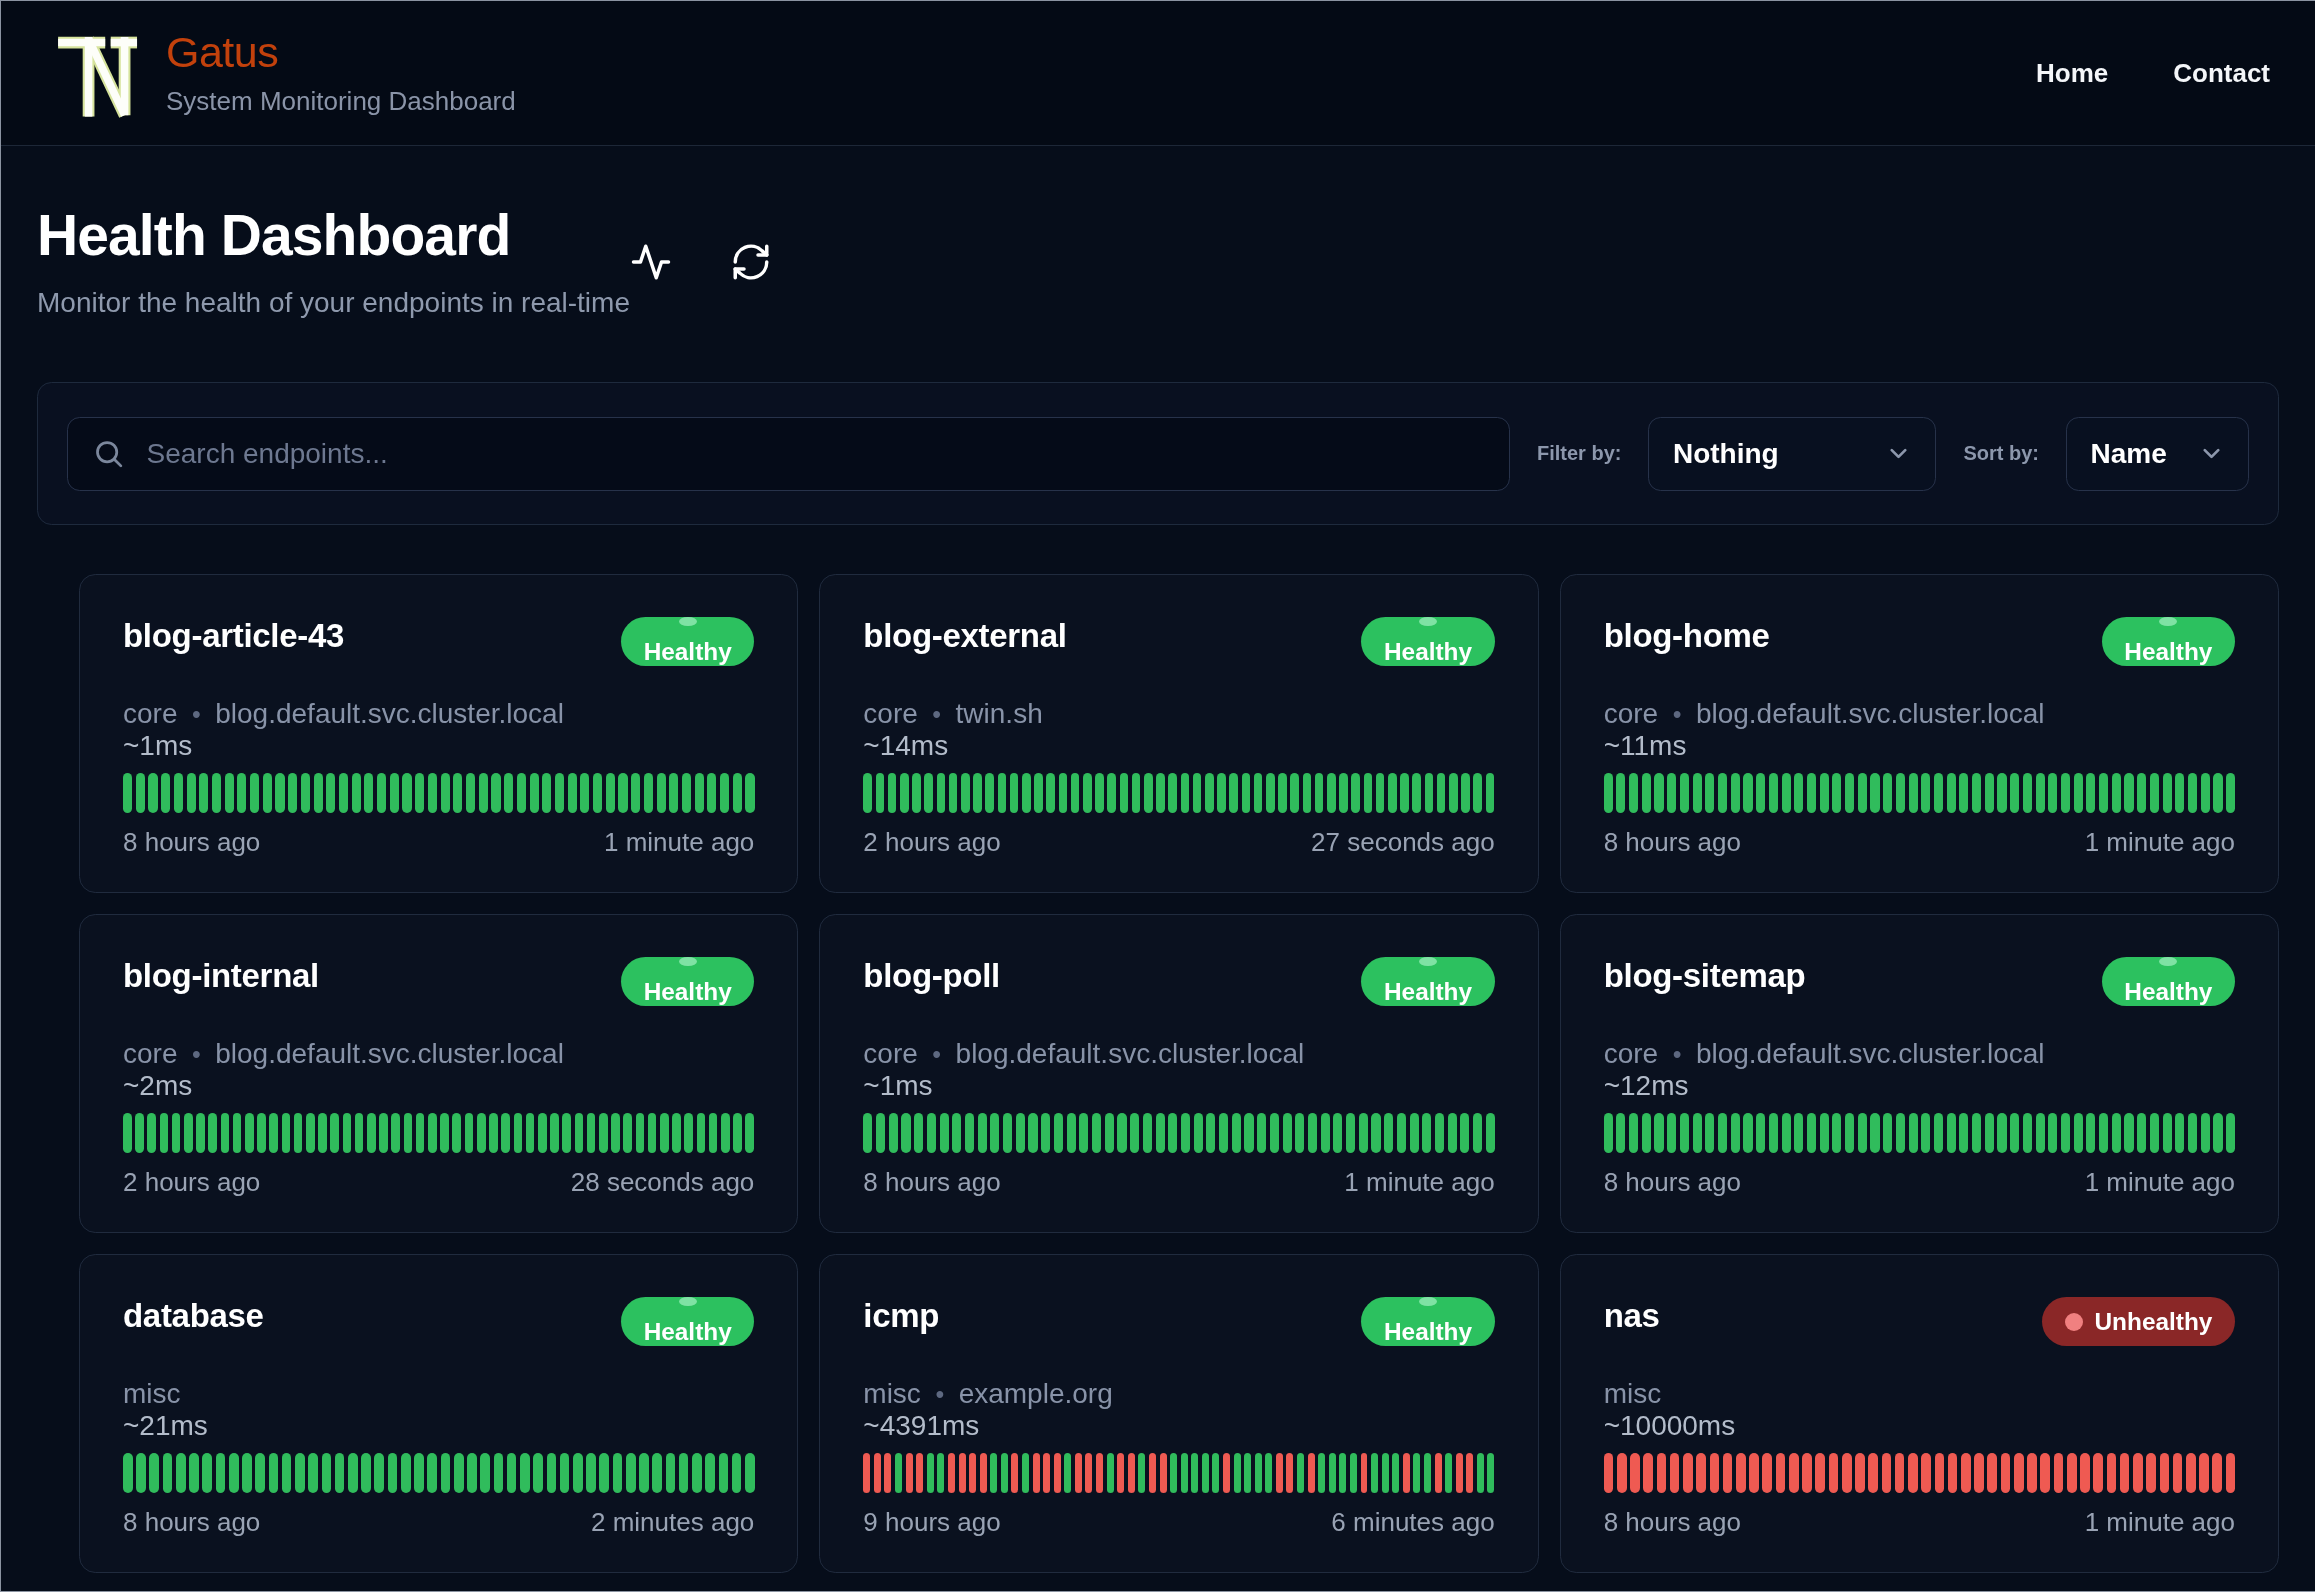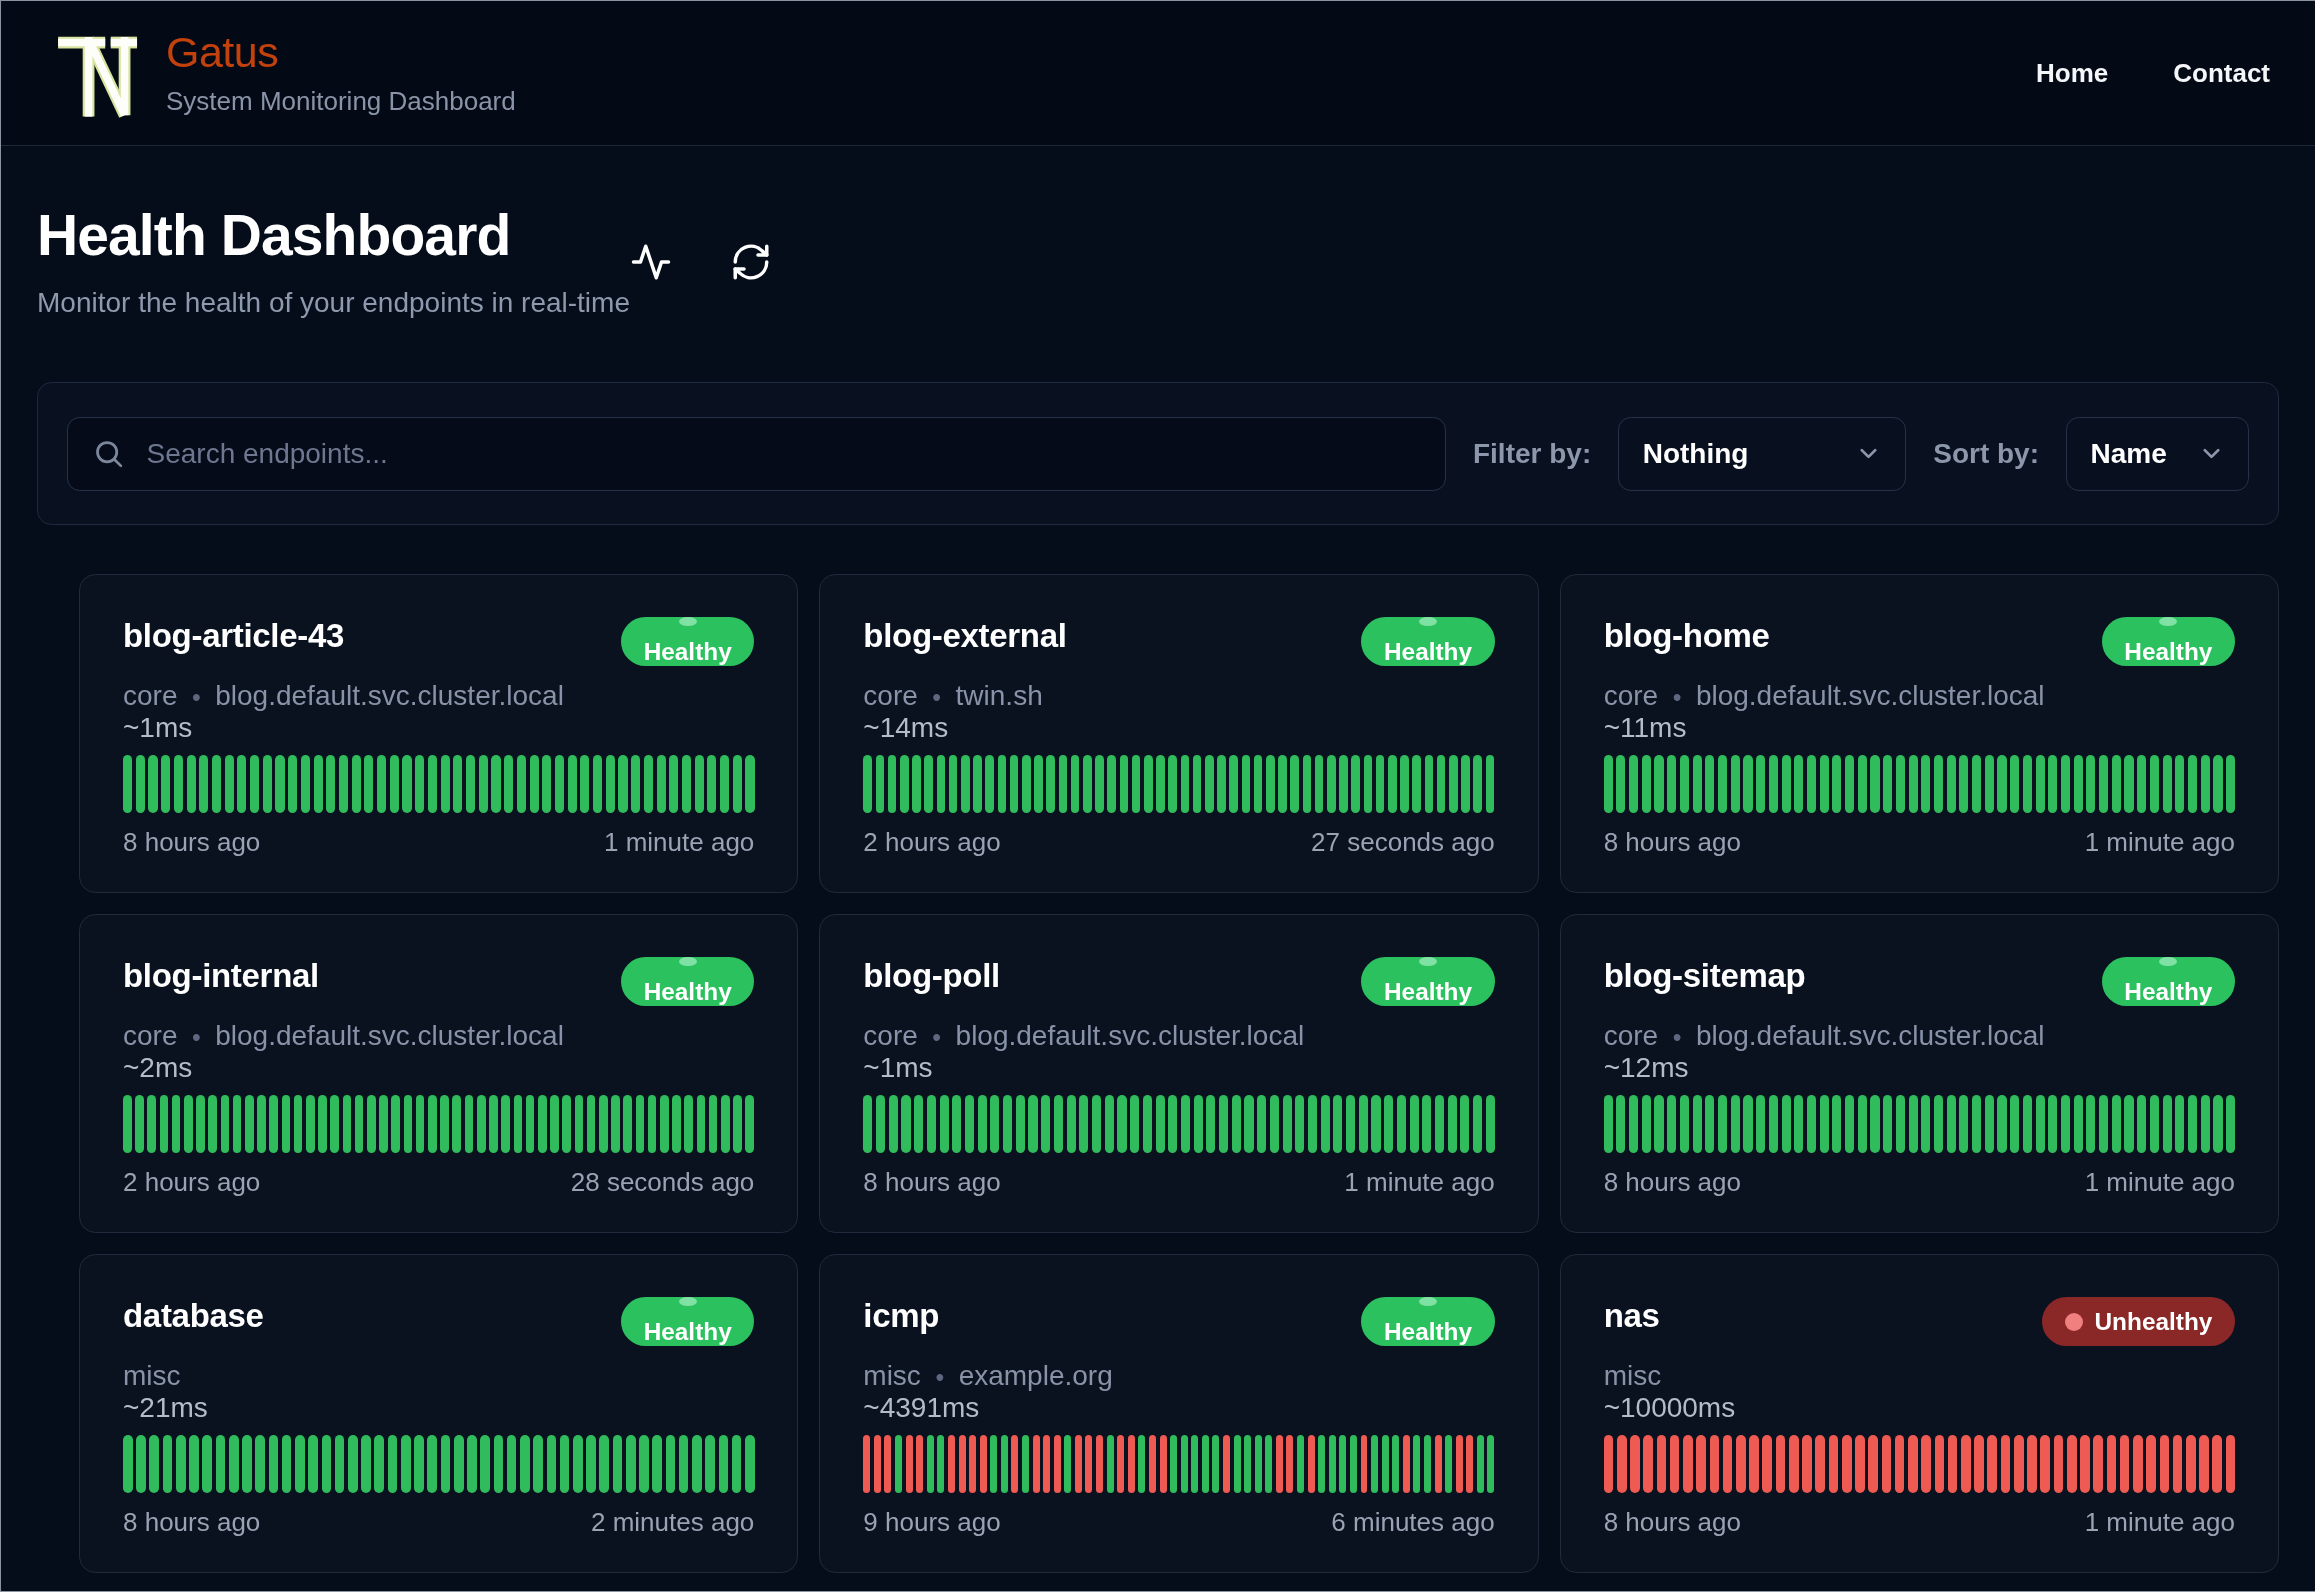--- a/index.html
+++ b/index.html
@@ -44,21 +44,21 @@
     flex:1; height:74px;
     background:#050b18; border:1.8px solid #27324a; border-radius:12.7px;
     display:flex; align-items:center; gap:20px; padding:0 23.5px;
   }
   .search-box svg { width:33px; height:33px; color:#7b879c; flex:none; }
   .search-input {
     flex:1; background:transparent; border:none; outline:none;
     color:#dde3ec; font-size:28px; font-family:"Liberation Sans", sans-serif;
   }
   .search-input::placeholder { color:#6d7890; }
-  .tb-label { color:#8c97ac; font-size:28px; font-weight:600; white-space:nowrap; }
+  .tb-label { color:#8c97ac; font-size:20px; font-weight:600; white-space:nowrap; }
   .select {
     height:74px; border:1.8px solid #27324a; border-radius:12.7px;
     display:flex; align-items:center; justify-content:space-between;
     padding:0 23.5px; cursor:pointer; background:#081020;
   }
   .select-value { color:#ffffff; font-size:28px; font-weight:600; }
   .select svg { width:27px; height:27px; color:#8c97ac; margin-left:22px; }
   .select.filter { width:288px; }
   .select.sort { width:183px; }
   
@@ -79,21 +79,21 @@
     display:flex; align-items:center; gap:11.8px;
     height:49px; padding:0 22.6px; border-radius:904px;
     font-size:24.4px; font-weight:700; color:#ffffff;
     flex:none;
   }
   .badge .dot { width:18px; height:18px; border-radius:50%; }
   .badge.healthy { background:#2cc15f;flex-direction:column; }
   .badge.healthy .dot { background:#7fe2a4; }
   .badge.unhealthy { background:#8a2727; }
   .badge.unhealthy .dot { background:#f08080; }
-  .card-group { margin-top:14px; color:#8893a8; font-size:28px; display:flex; align-items:flex-end; }
+  .card-group { margin-top:32px; color:#8893a8; font-size:28px; display:flex; align-items:center; }
   .group-dot { color:#5d6880; margin:0 14.5px; font-size:25px; }
   .resp { margin-top:auto; text-align:left; color:#b3bcca; font-size:28px; margin-bottom:11px; }
   .bars { height:107px; display:flex; gap:3.6px; align-items:stretch; }
   .bar { flex:1; border-radius:5.4px; }
   .bar.U { background:#30bc5c; }
   .bar.D { background:#ef5a52; }
   .times { margin-top:14.5px; display:flex; justify-content:space-between; color:#99a3b4; font-size:26px; }
 </style>
 </head>
 <body>

